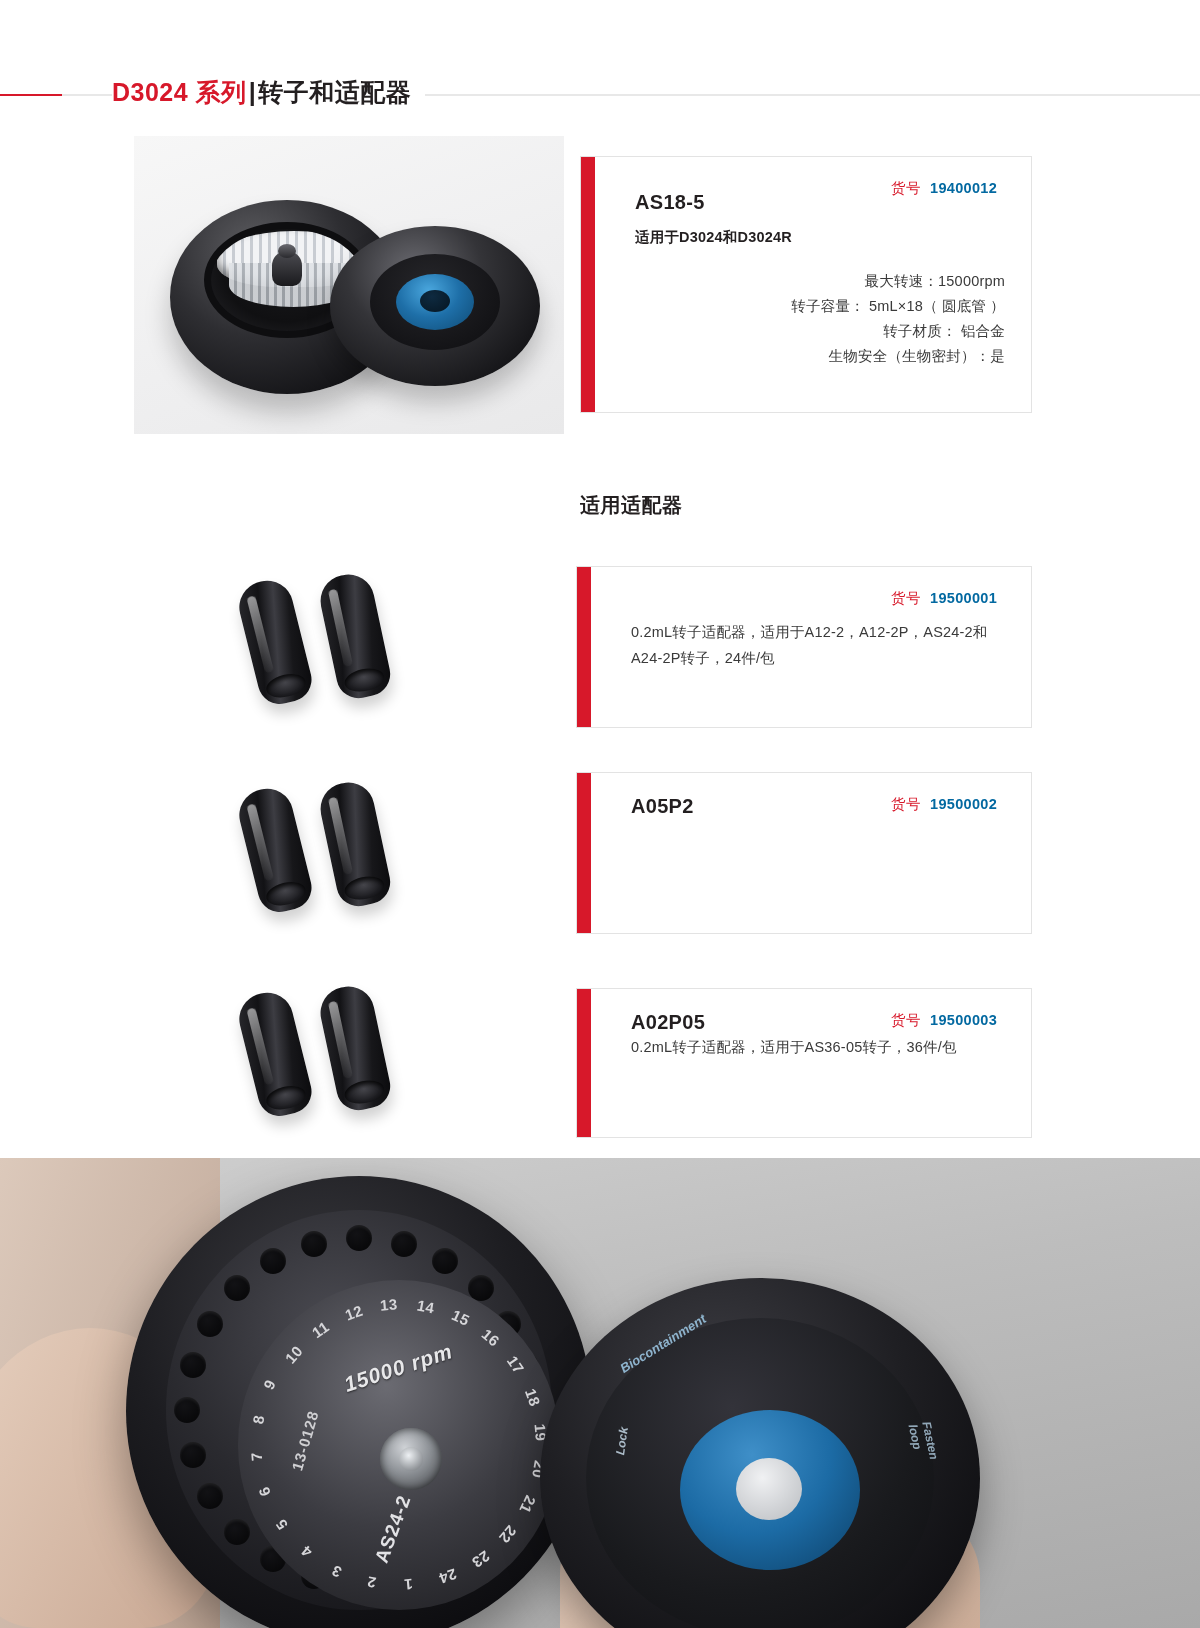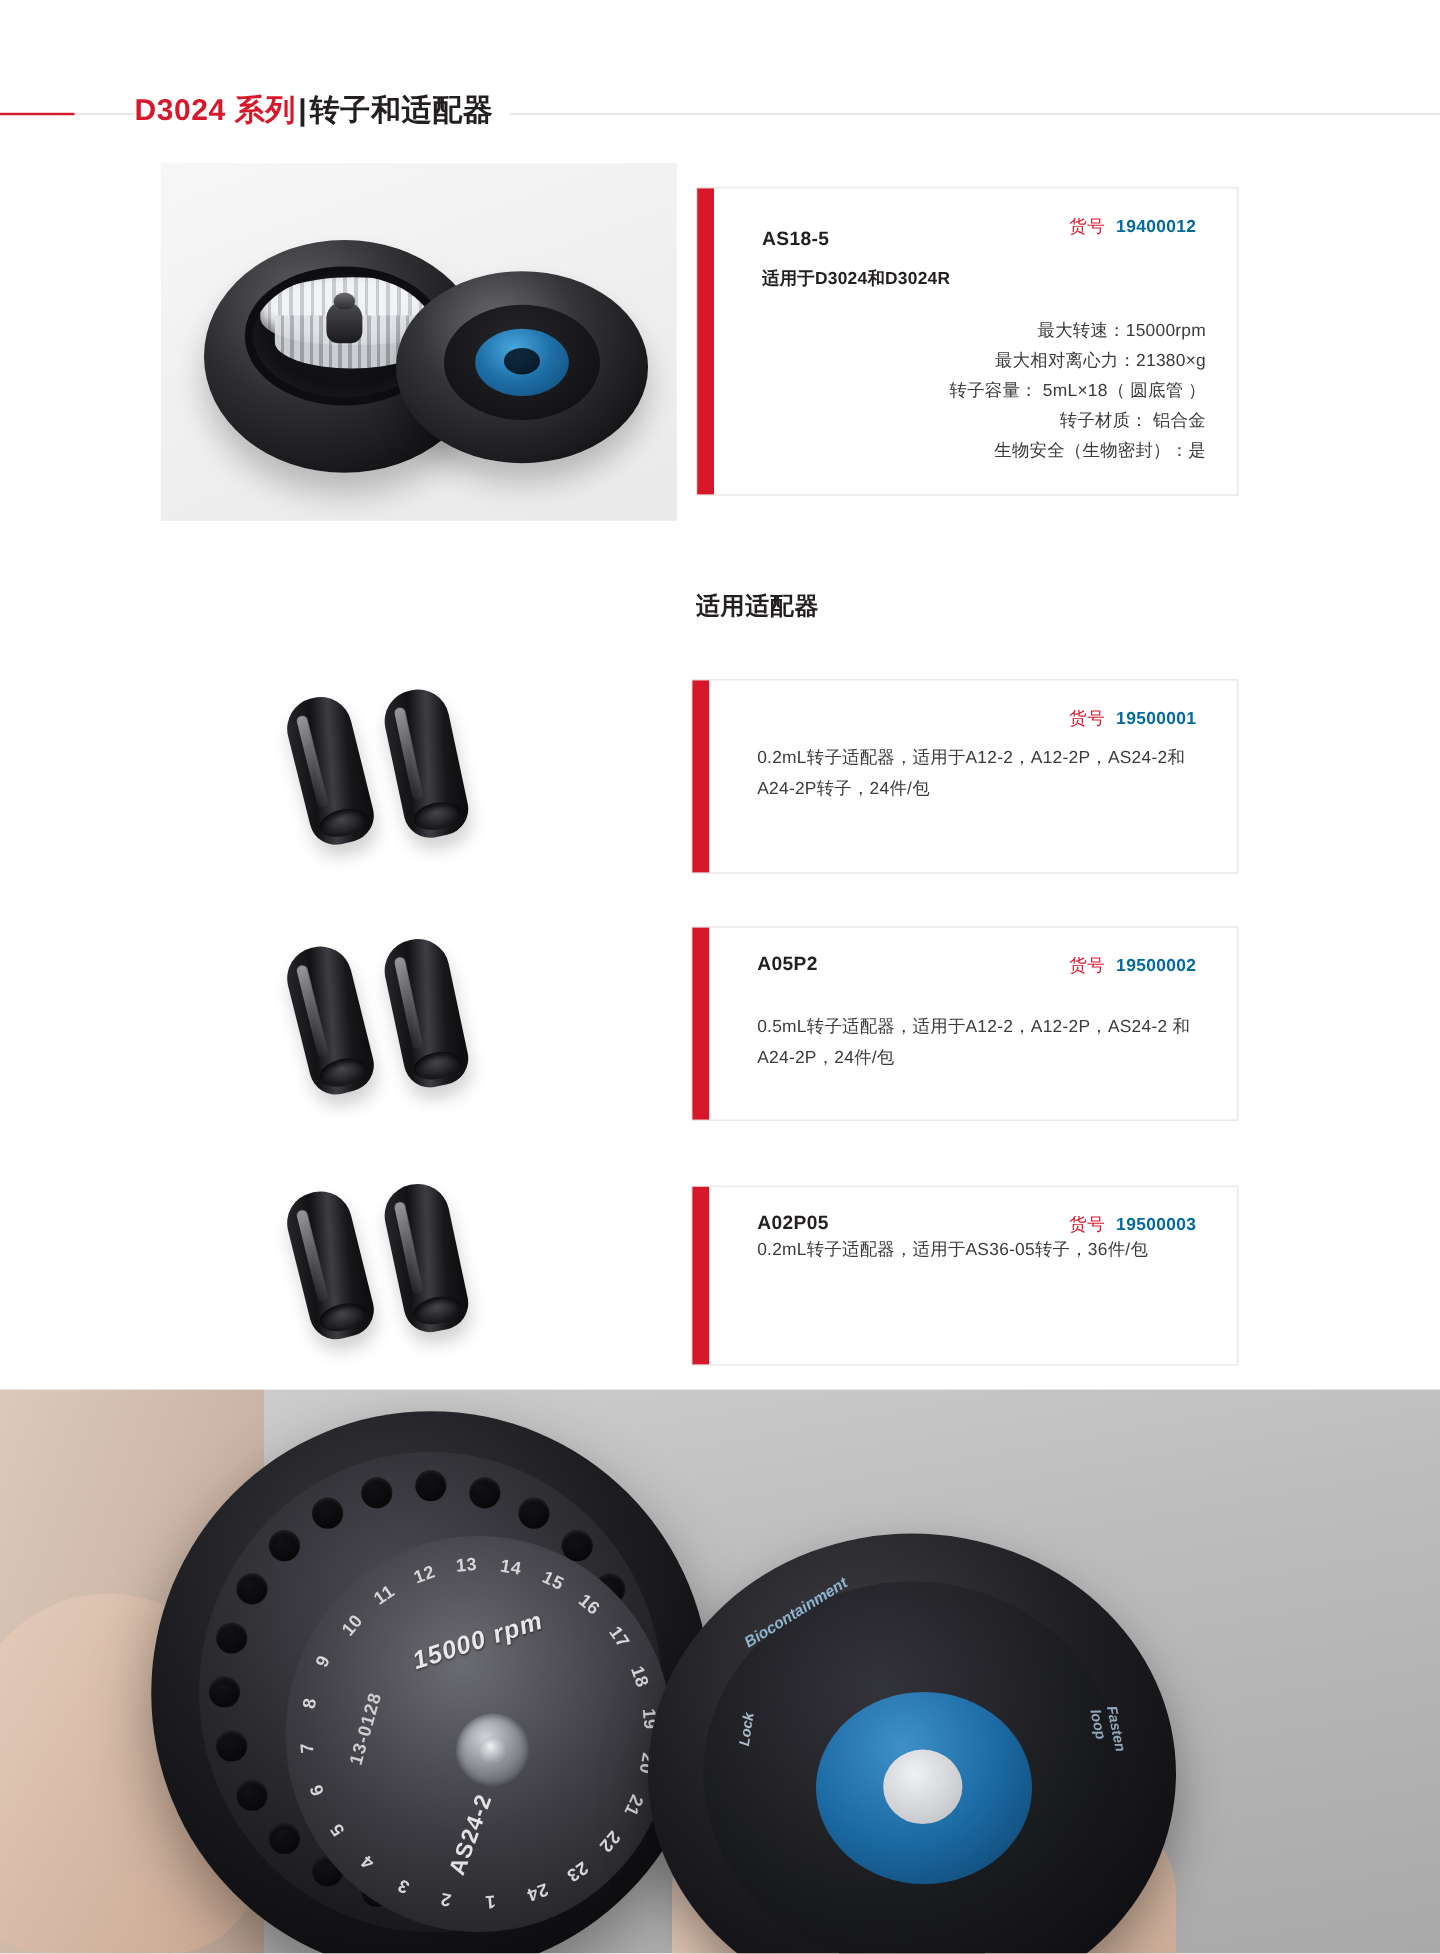--- a/index.html
+++ b/index.html
@@ -88,21 +88,21 @@
     font-weight: normal;
     letter-spacing: 0.5px;
   }
   .sku-value {
     color: #0369a1;
     margin-left: 9px;
     letter-spacing: 0.3px;
     font-weight: bold;
   }
   .card-title {
-    font-size: 16px;
+    font-size: 20px;
     font-weight: bold;
     color: #231f20;
     letter-spacing: 0.3px;
     margin: 0;
   }
   .card-subtitle {
     font-size: 14.5px;
     font-weight: bold;
     color: #231f20;
     margin-top: 14px;
@@ -508,21 +508,20 @@
 <div class="card" id="card-as18-5">
   <div class="card-bar"></div>
   <div class="sku-line">
     <span class="sku-label">货号</span><span class="sku-value">19400012</span>
   </div>
   <div class="card-inner">
     <div class="card-title">AS18-5</div>
     <div class="card-subtitle">适用于D3024和D3024R</div>
     <div class="spec-list">
       <div>最大转速：15000rpm</div>
-      <div>最大相对离心力：21380×g</div>
       <div>转子容量： 5mL×18（ 圆底管 ）</div>
       <div>转子材质： 铝合金</div>
       <div>生物安全（生物密封）：是</div>
     </div>
   </div>
 </div>
 
 <div class="section-heading">适用适配器</div>
 
 <div class="photo-adapter" id="photo-a02p2">
@@ -557,21 +556,20 @@
     </div>
 </div>
 
 <div class="card" id="card-a05p2">
   <div class="card-bar"></div>
   <div class="sku-line">
     <span class="sku-label">货号</span><span class="sku-value">19500002</span>
   </div>
   <div class="card-inner">
     <div class="card-title">A05P2</div>
-    <div class="card-desc" style="margin-top:30px;">0.5mL转子适配器，适用于A12-2，A12-2P，AS24-2 和A24-2P，24件/包</div>
   </div>
 </div>
 
 <div class="photo-adapter" id="photo-a02p05">
   <div class="tube tube-a">
       <span class="gloss"></span>
       <span class="mouth"></span>
     </div>
   <div class="tube tube-b">
       <span class="gloss"></span>

